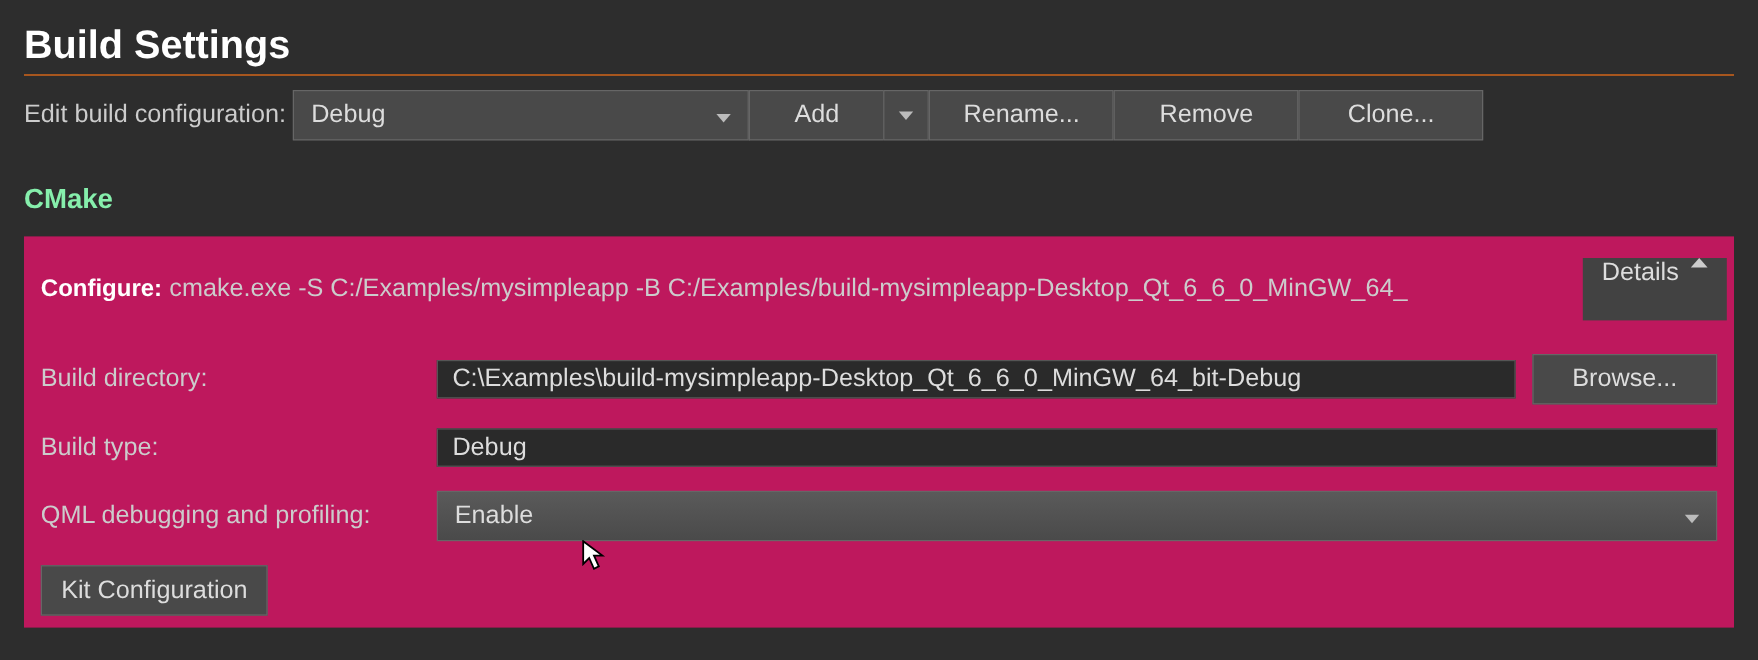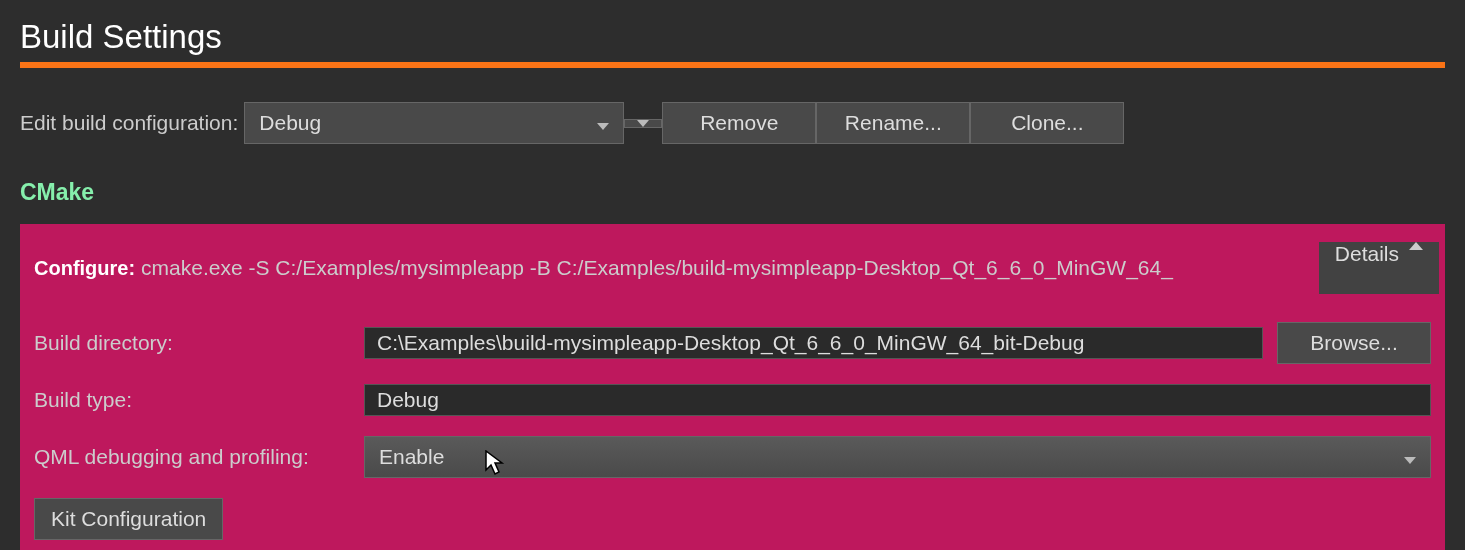--- a/index.html
+++ b/index.html
@@ -13,24 +13,24 @@
       font-family: "Segoe UI", Arial, sans-serif;
       font-size: 20px;
       width: 1465px;
       height: 550px;
       overflow: hidden;
       padding: 18px 20px;
     }
     h1 {
       color: #ffffff;
       font-size: 33px;
-      font-weight: normal;
+      font-weight: bold;
       padding-bottom: 6px;
-      border-bottom: 6px solid #f97316;
-      margin-bottom: 34px;
+      border-bottom: 1px solid #f97316;
+      margin-bottom: 12px;
     }
     .config-row {
       display: flex;
       align-items: center;
       margin-bottom: 35px;
     }
     .config-label {
       color: #cccccc;
       font-size: 21px;
       margin-right: 6px;
@@ -196,26 +196,27 @@
 
 <h1>Build Settings</h1>
 
 <div class="config-row">
   <span class="config-label">Edit build configuration:</span>
   <div class="dropdown config-dropdown">
     <span>Debug</span>
     <span class="arrow"><span class="arrow-down"></span></span>
   </div>
   <div class="btn-split">
+    <div class="btn btn-main">Add</div>
     <div class="btn-arrow">
         <span class="arrow-down"></span>
       </div>
   </div>
+  <div class="btn btn-wide">Rename...</div>
   <div class="btn btn-wide">Remove</div>
-  <div class="btn btn-wide">Rename...</div>
   <div class="btn btn-wide">Clone...</div>
 </div>
 
 <div class="section-header">CMake</div>
 
 <div class="panel">
   <div class="panel-top">
     <span class="configure-label">Configure:</span>
     <span class="configure-cmd">cmake.exe -S C:/Examples/mysimpleapp -B C:/Examples/build-mysimpleapp-Desktop_Qt_6_6_0_MinGW_64_</span>
     <div class="details-btn">

